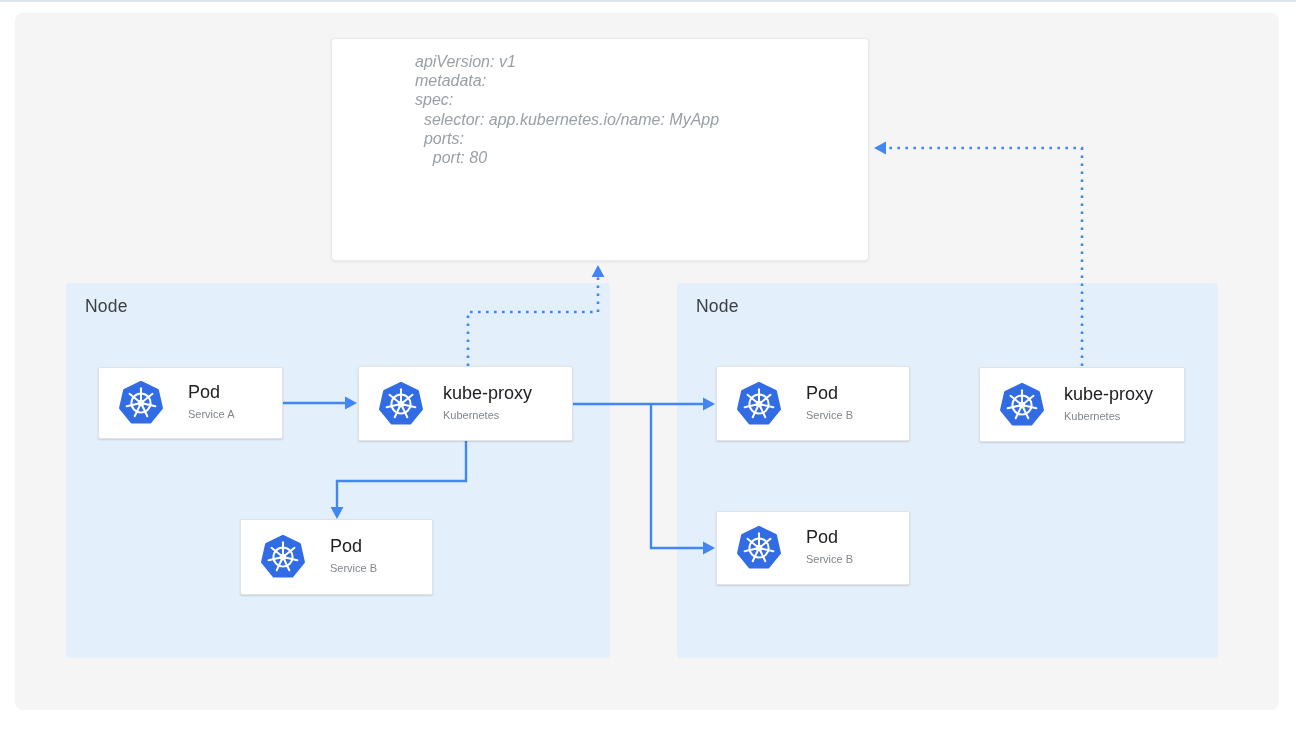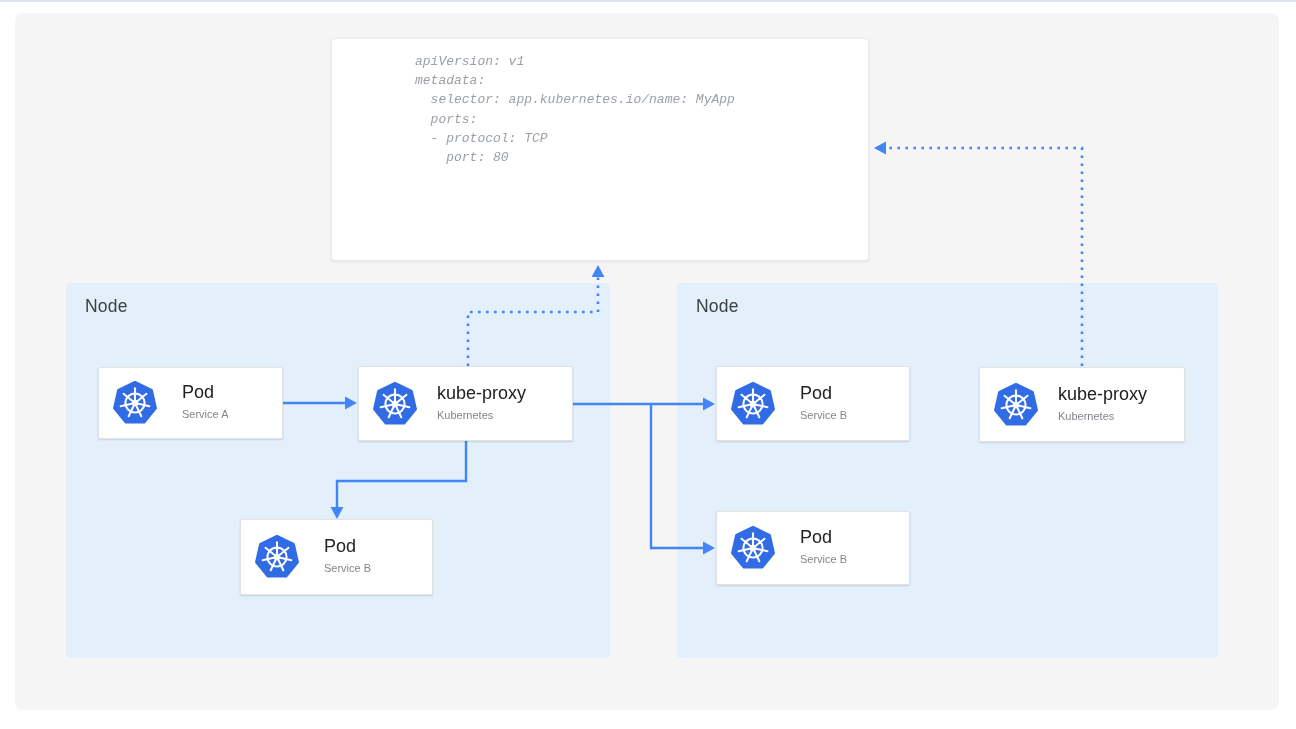--- a/index.html
+++ b/index.html
@@ -30,39 +30,39 @@
   .code-panel{
     position:absolute;left:331px;top:38px;width:538px;height:223px;
     background:#ffffff;border:1px solid #e8eaed;border-radius:4px;
     box-shadow:0 1px 3px rgba(0,0,0,0.08);
     box-sizing:border-box;
   }
   .code{
     position:absolute;left:83px;top:13px;right:8px;
   }
   .code-line{
-    font-family:Liberation Mono, monospace;
-    font-style:italic;font-size:13px;line-height:19.2px;
+    font-family:Liberation Sans, sans-serif;
+    font-style:italic;font-size:16px;line-height:19.2px;
     color:var(--code-normal);white-space:pre;
   }
   .code-line .bold{font-weight:700;color:var(--code-bold);}
   .node{
     position:absolute;background:var(--node-bg);border-radius:3px;
   }
   .node-label{
     position:absolute;left:19px;top:13px;
     font-size:17.5px;color:var(--node-label);letter-spacing:.2px;
   }
   .box{
     position:absolute;background:#ffffff;
     border:1px solid #e0e2e6;border-radius:2px;
     box-shadow:0 1px 2px rgba(0,0,0,0.14);
     box-sizing:border-box;
     display:flex;align-items:center;
-    padding-left:13px;
+    padding-left:19px;
   }
   .k8s-icon{width:46px;height:46px;flex:0 0 46px;display:block;}
   .k8s-icon svg{width:46px;height:46px;display:block;}
   .box-text{display:flex;flex-direction:column;margin-left:24px;}
   .box.kp .box-text{margin-left:19px;}
   .box-title{font-size:18px;color:var(--title-color);line-height:22px;}
   .box-subtitle{font-size:11px;color:var(--subtitle-color);line-height:21px;margin-top:1px;}
   .connectors{position:absolute;left:0;top:0;width:1296px;height:729px;pointer-events:none;}
   .connector-solid{stroke:var(--arrow-blue);stroke-width:2.4;fill:none;}
   .connector-dotted{stroke:var(--arrow-blue);stroke-width:2.6;fill:none;stroke-dasharray:2.6 5.4;}
@@ -122,23 +122,23 @@
   <polygon class="arrowhead" points="598,265 591.6,277 604.4,277"></polygon>
 
   <path class="connector-dotted" d="M1082 366 V148 H886"></path>
   <polygon class="arrowhead" points="874,148 886,141.6 886,154.4"></polygon>
 </svg>
 
 <div class="code-panel">
   <div class="code">
       <div class="code-line"><span>apiVersion: v1</span></div>
       <div class="code-line"><span>metadata:</span></div>
+      <div class="code-line"><span>spec:</span></div>
       <div class="code-line"><span>  selector: app.kubernetes.io/name: MyApp</span></div>
       <div class="code-line"><span>  ports:</span></div>
-      <div class="code-line"><span>  - protocol: TCP</span></div>
       <div class="code-line"><span>    port: 80</span></div>
     </div>
 </div>
 
 <div class="box" style="left:98px;top:367px;width:185px;height:72px">
   <span class="k8s-icon">
       <svg viewBox="0 0 48 48">
         <use href="#k8s-logo"></use>
       </svg>
     </span>

